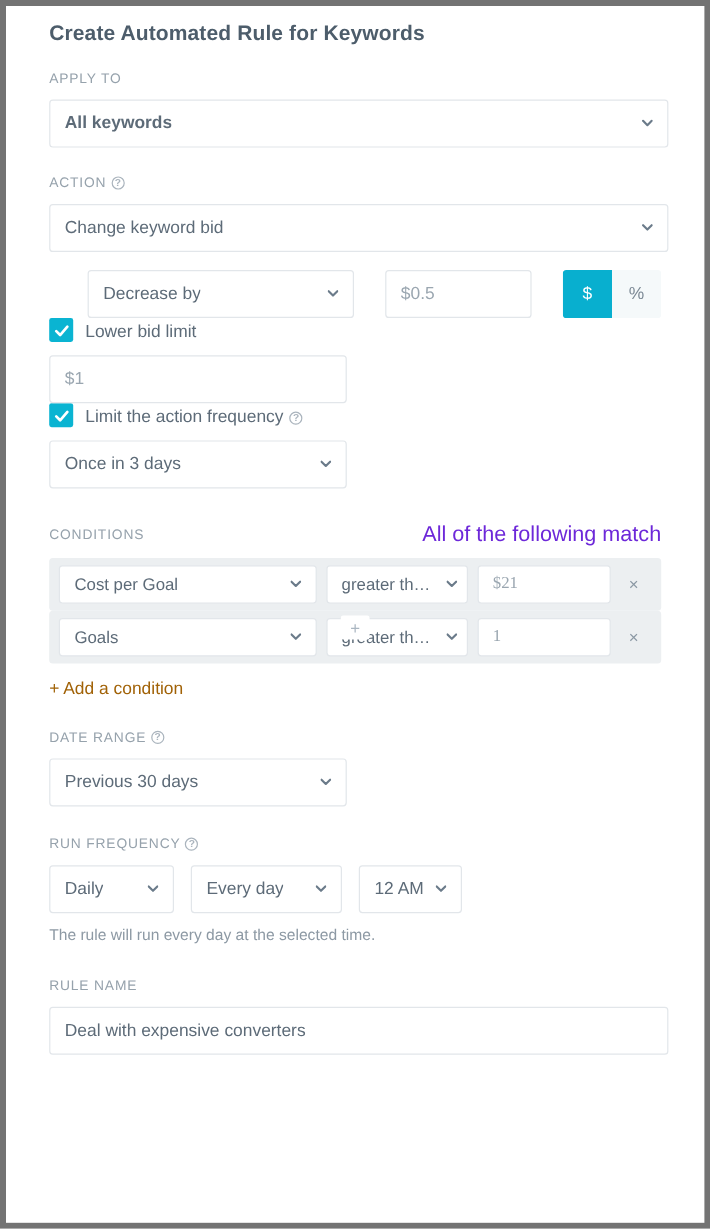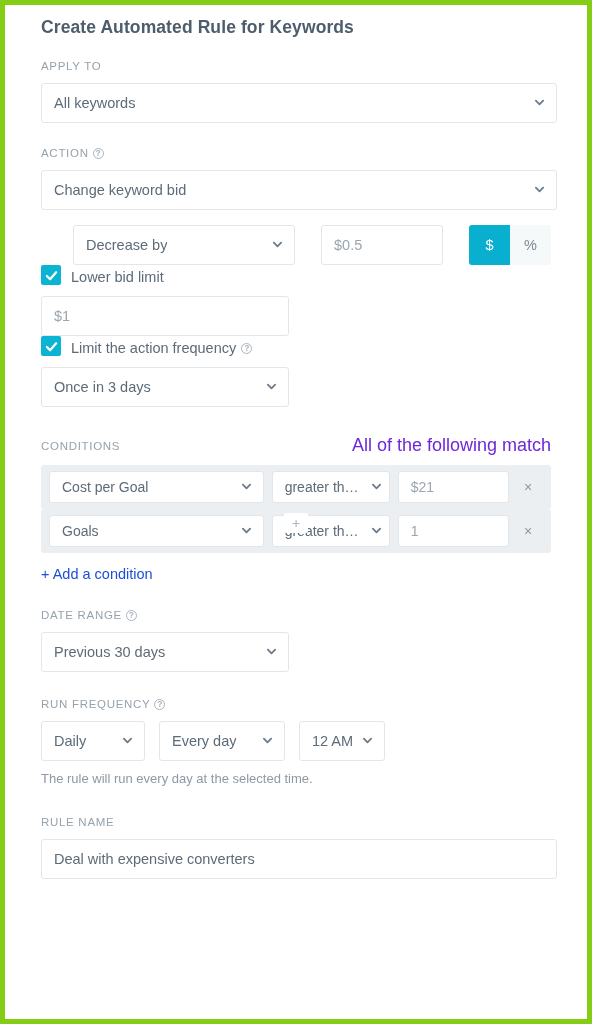--- a/index.html
+++ b/index.html
@@ -7,42 +7,42 @@
   html, body {
     width: 592px;
     height: 1024px;
     font-family: "Liberation Sans", sans-serif;
     background: #ffffff;
   }
 
   .dialog {
     width: 592px;
     height: 1024px;
-    border: 5px solid #84cc16;
+    border: 5px solid #737373;
     background: #ffffff;
     padding: 0 36px;
     overflow: hidden;
     position: relative;
   }
 
   .dialog-title {
     font-size: 17.5px;
     color: #4d5d6b;
     font-weight: 600;
     padding-top: 12px;
     letter-spacing: .1px;
   }
 
   .section-label {
     font-size: 11.5px;
     color: #96a2ac;
     letter-spacing: .7px;
     text-transform: uppercase;
     display: flex;
-    align-items: center;
+    align-items: flex-start;
     gap: 4px;
   }
 
   .help-icon {
     display: inline-block;
     width: 11px; height: 11px;
     border: 1px solid #aab4bd;
     border-radius: 50%;
     color: #aab4bd;
     font-size: 8.5px;
@@ -75,21 +75,21 @@
     right: 12px;
     top: 50%;
     width: 9px; height: 9px;
     margin-top: -5px;
     color: #6b7b8a;
   }
   .chev svg { display: block; width: 9px; height: 9px; }
 
   
   .apply-wrap { margin-top: 22px; }
-  .apply-wrap .field { width: 516px; }
+  .apply-wrap .field { width: 516px; font-weight: bold; }
 
   
   .action-wrap { margin-top: 24px; }
   .action-wrap .field.main { width: 516px; }
   .action-row { margin-top: 15px; display: flex; align-items: center; padding-left: 32px; }
   .action-row .op { width: 248px; }
   .action-row .amt { width: 136px; margin-left: 26px; }
   .unit-toggle {
     margin-left: 26px;
     display: flex;
@@ -149,21 +149,21 @@
   .cond-row {
     background: #eceff1;
     border-radius: 3px;
     padding: 6px 8px;
     display: flex;
     align-items: center;
   }
   .cond-metric { width: 248px; height: 32px; font-size: 14px; }
   .cond-op { width: 118px; height: 32px; margin-left: 8px; font-size: 14px; padding-right: 24px; }
   .cond-op .chev { right: 8px; }
-  .cond-val { width: 128px; height: 32px; margin-left: 8px; font-size: 14px; }
+  .cond-val { width: 128px; height: 32px; margin-left: 8px; font-size: 14px; font-family: Liberation Serif, serif; }
   .cond-x {
     width: 30px;
     text-align: center;
     color: #8b98a4;
     font-size: 14px;
     cursor: pointer;
     flex: none;
     margin-left: 4px;
   }
   .cond-plus {
@@ -176,21 +176,21 @@
     border-radius: 2px;
     color: #aab6c1;
     font-size: 14px;
     line-height: 20px;
     text-align: center;
     cursor: pointer;
     z-index: 2;
   }
   .add-cond {
     margin-top: 13px;
-    color: #1d4ed8;
+    color: #a16207;
     font-size: 14.5px;
     cursor: pointer;
     display: inline-block;
   }
 
   
   .date-wrap { margin-top: 26px; }
   .date-wrap .field { width: 248px; margin-top: 11px; }
 
   

